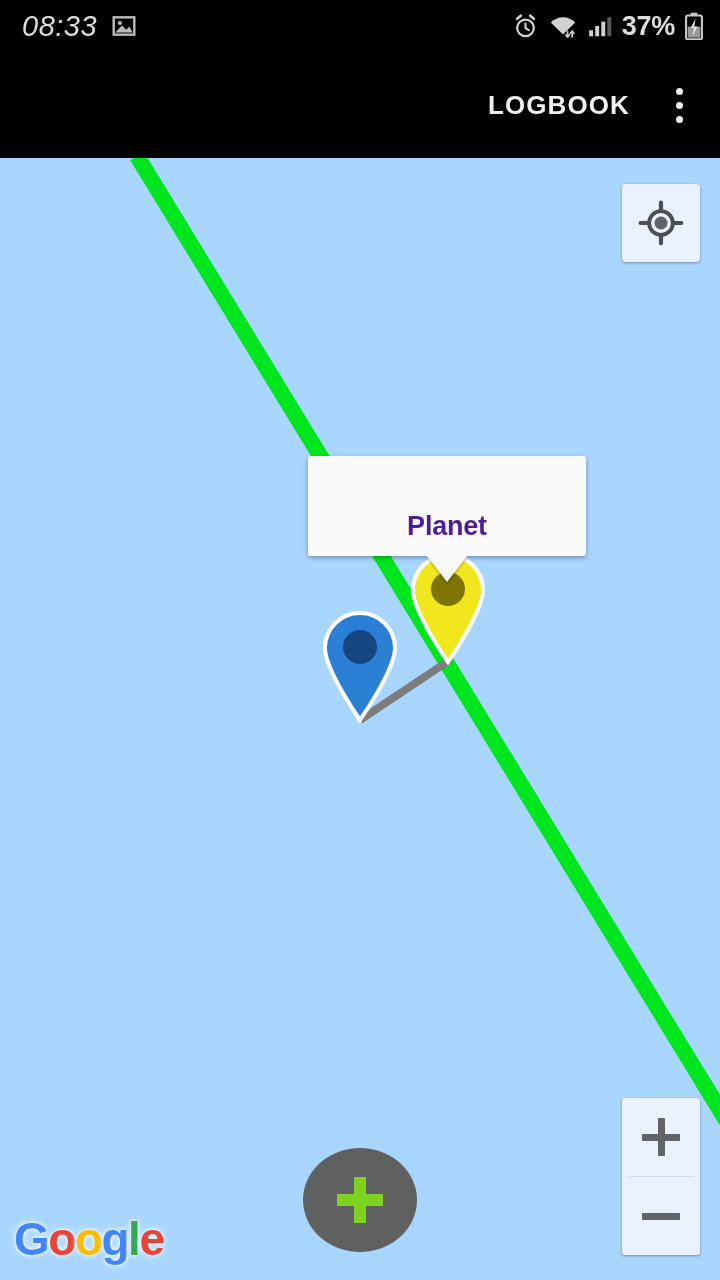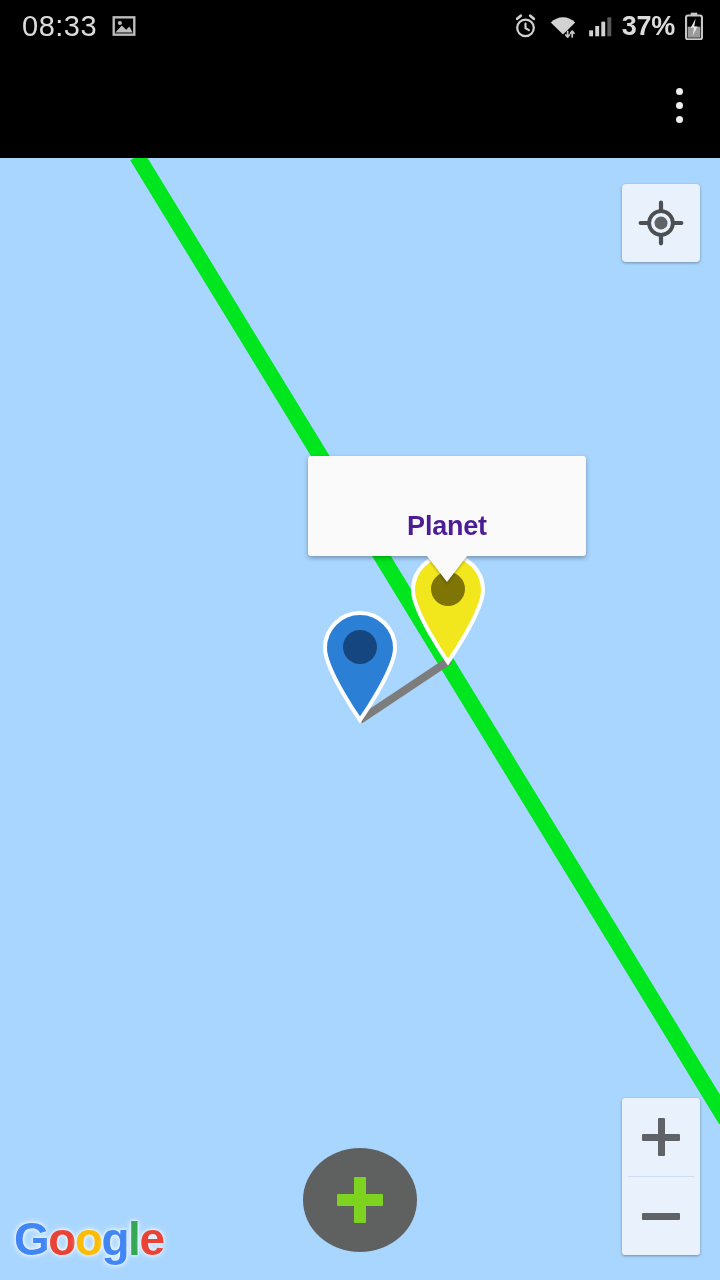--- a/index.html
+++ b/index.html
@@ -12,21 +12,21 @@
   #screen { position:relative; width:720px; height:1280px; overflow:hidden; }
 
   
   #status-bar {
     position:absolute; left:0; top:0; width:720px; height:52px;
     background:#000; color:#d6d6d6;
     display:flex; align-items:center; justify-content:space-between;
     padding:0 16px 0 22px;
   }
   #status-left { display:flex; align-items:center; gap:14px; }
-  #clock { font-size:29px; font-weight:400; letter-spacing:.5px; color:#dcdcdc; }
+  #clock { font-size:29px; font-weight:400; letter-spacing:.5px; color:#dcdcdc;font-style:italic; }
   #status-right { display:flex; align-items:center; gap:9px; }
   #battery-pct { font-size:27px; font-weight:700; color:#dcdcdc; letter-spacing:-.3px; }
   .sicon { display:block; }
 
   
   #app-bar {
     position:absolute; left:0; top:52px; width:720px; height:106px;
     background:#000;
     display:flex; align-items:center;
   }
@@ -169,20 +169,21 @@
         <rect x="5.2" y="0.6" width="5.6" height="2.4" fill="#c9c9c9"></rect>
         <rect x="1.2" y="3" width="13.6" height="20.4" rx="1.6" fill="none" stroke="#c9c9c9" stroke-width="1.8"></rect>
         <rect x="2.6" y="12.6" width="10.8" height="9.4" fill="#9a9a9a"></rect>
         <path d="M9.4 5.6 L5.2 13.4 L8 13.4 L6.8 20.6 L11 12.4 L8.2 12.4 Z" fill="#e8e8e8"></path>
       </svg>
     </div>
   </div>
 
   <div id="app-bar">
     <div id="app-actions">
+      <div id="logbook-button">LOGBOOK</div>
       <div id="overflow-menu-button">
         <i></i>
         <i></i>
         <i></i>
       </div>
     </div>
   </div>
 
   <div id="map">
 

